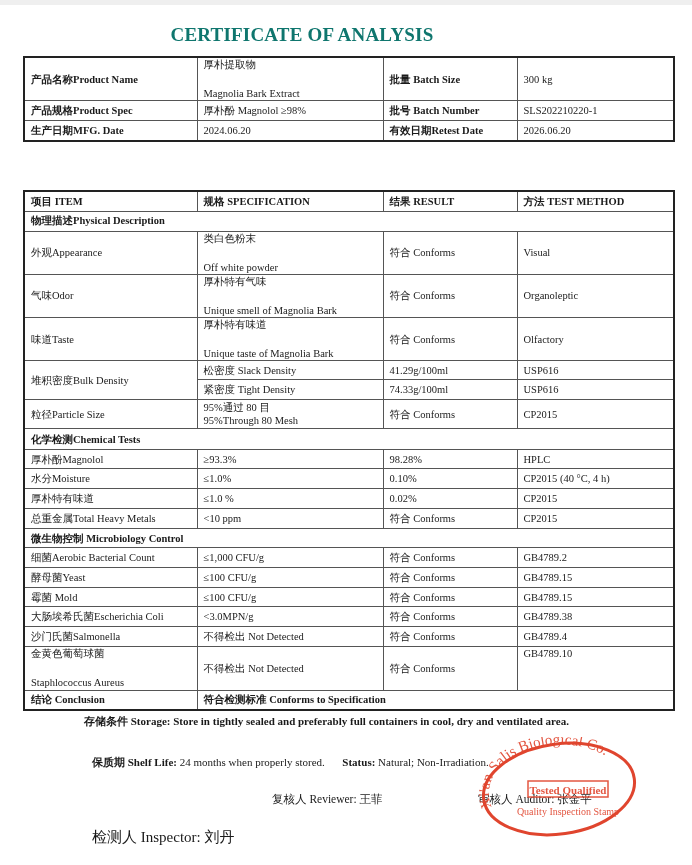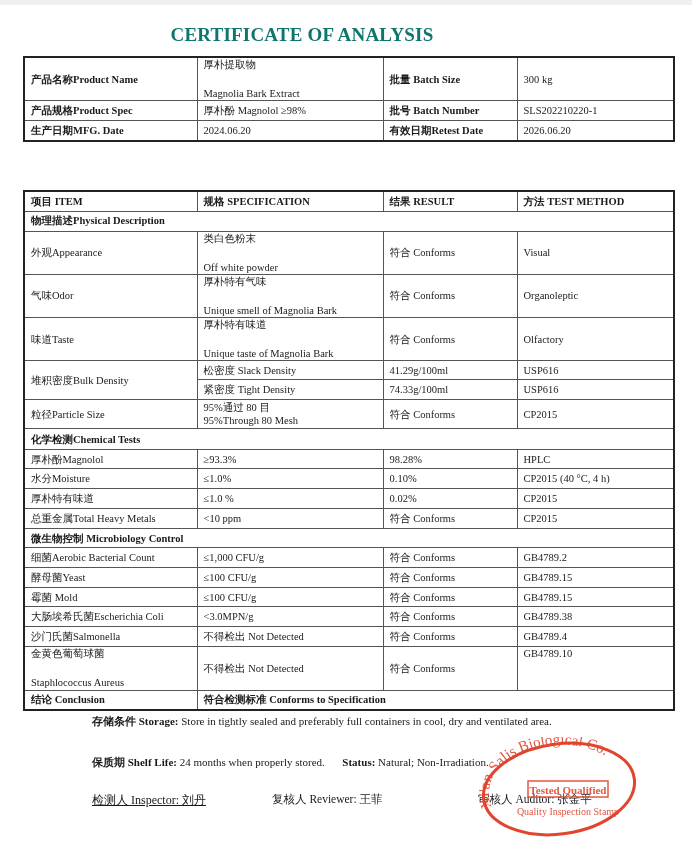--- a/index.html
+++ b/index.html
@@ -191,29 +191,29 @@
     <td>符合  Conforms</td>
     <td style="vertical-align:top;padding-top:0">GB4789.10</td>
   </tr>
   <tr style="height:20px">
     <td class="b">结论  Conclusion</td>
     <td colspan="3" class="b">符合检测标准  Conforms to Specification</td>
   </tr>
 </tbody>
   </table>
 
-<div class="footer" style="left:92px; top:714px;">
+<div class="footer" style="left:84px; top:714px;font-weight:bold;">
   <b>存储条件  Storage:</b><span> Store in tightly sealed and preferably full containers in cool, dry and ventilated area.</span>
 </div>
 <div class="footer" style="left:92px; top:755px;">
   <b>保质期 Shelf Life:</b><span> 24 months when properly stored.</span>
   <span style="display:inline-block;width:12px"></span>
   <b>Status:</b><span> Natural; Non-Irradiation.</span>
 </div>
-<div class="footer" style="left:92px; top:792px; font-size:12px;text-decoration:underline;">检测人 Inspector:  刘丹</div>
+<div class="footer" style="left:92px; top:828px; font-size:15px;">检测人 Inspector:  刘丹</div>
 <div class="footer" style="left:272px; top:792px; font-size:11.5px;">复核人 Reviewer:  王菲</div>
 <div class="footer" style="left:478px; top:792px; font-size:11.5px;">审核人 Auditor:  张金平</div>
 
 <div class="stamp">
   <svg width="162" height="100" viewBox="0 0 162 100">
     <defs>
       <path id="arc" d="M 14 70 A 70 48 0 0 1 150 42"></path>
     </defs>
     <ellipse cx="81" cy="52" rx="76" ry="45" fill="none" stroke="#e0452e" stroke-width="3" transform="rotate(-8 81 52)"></ellipse>
     <text font-family="Liberation Serif, serif" font-size="15" fill="#e0452e" opacity="0.9">

